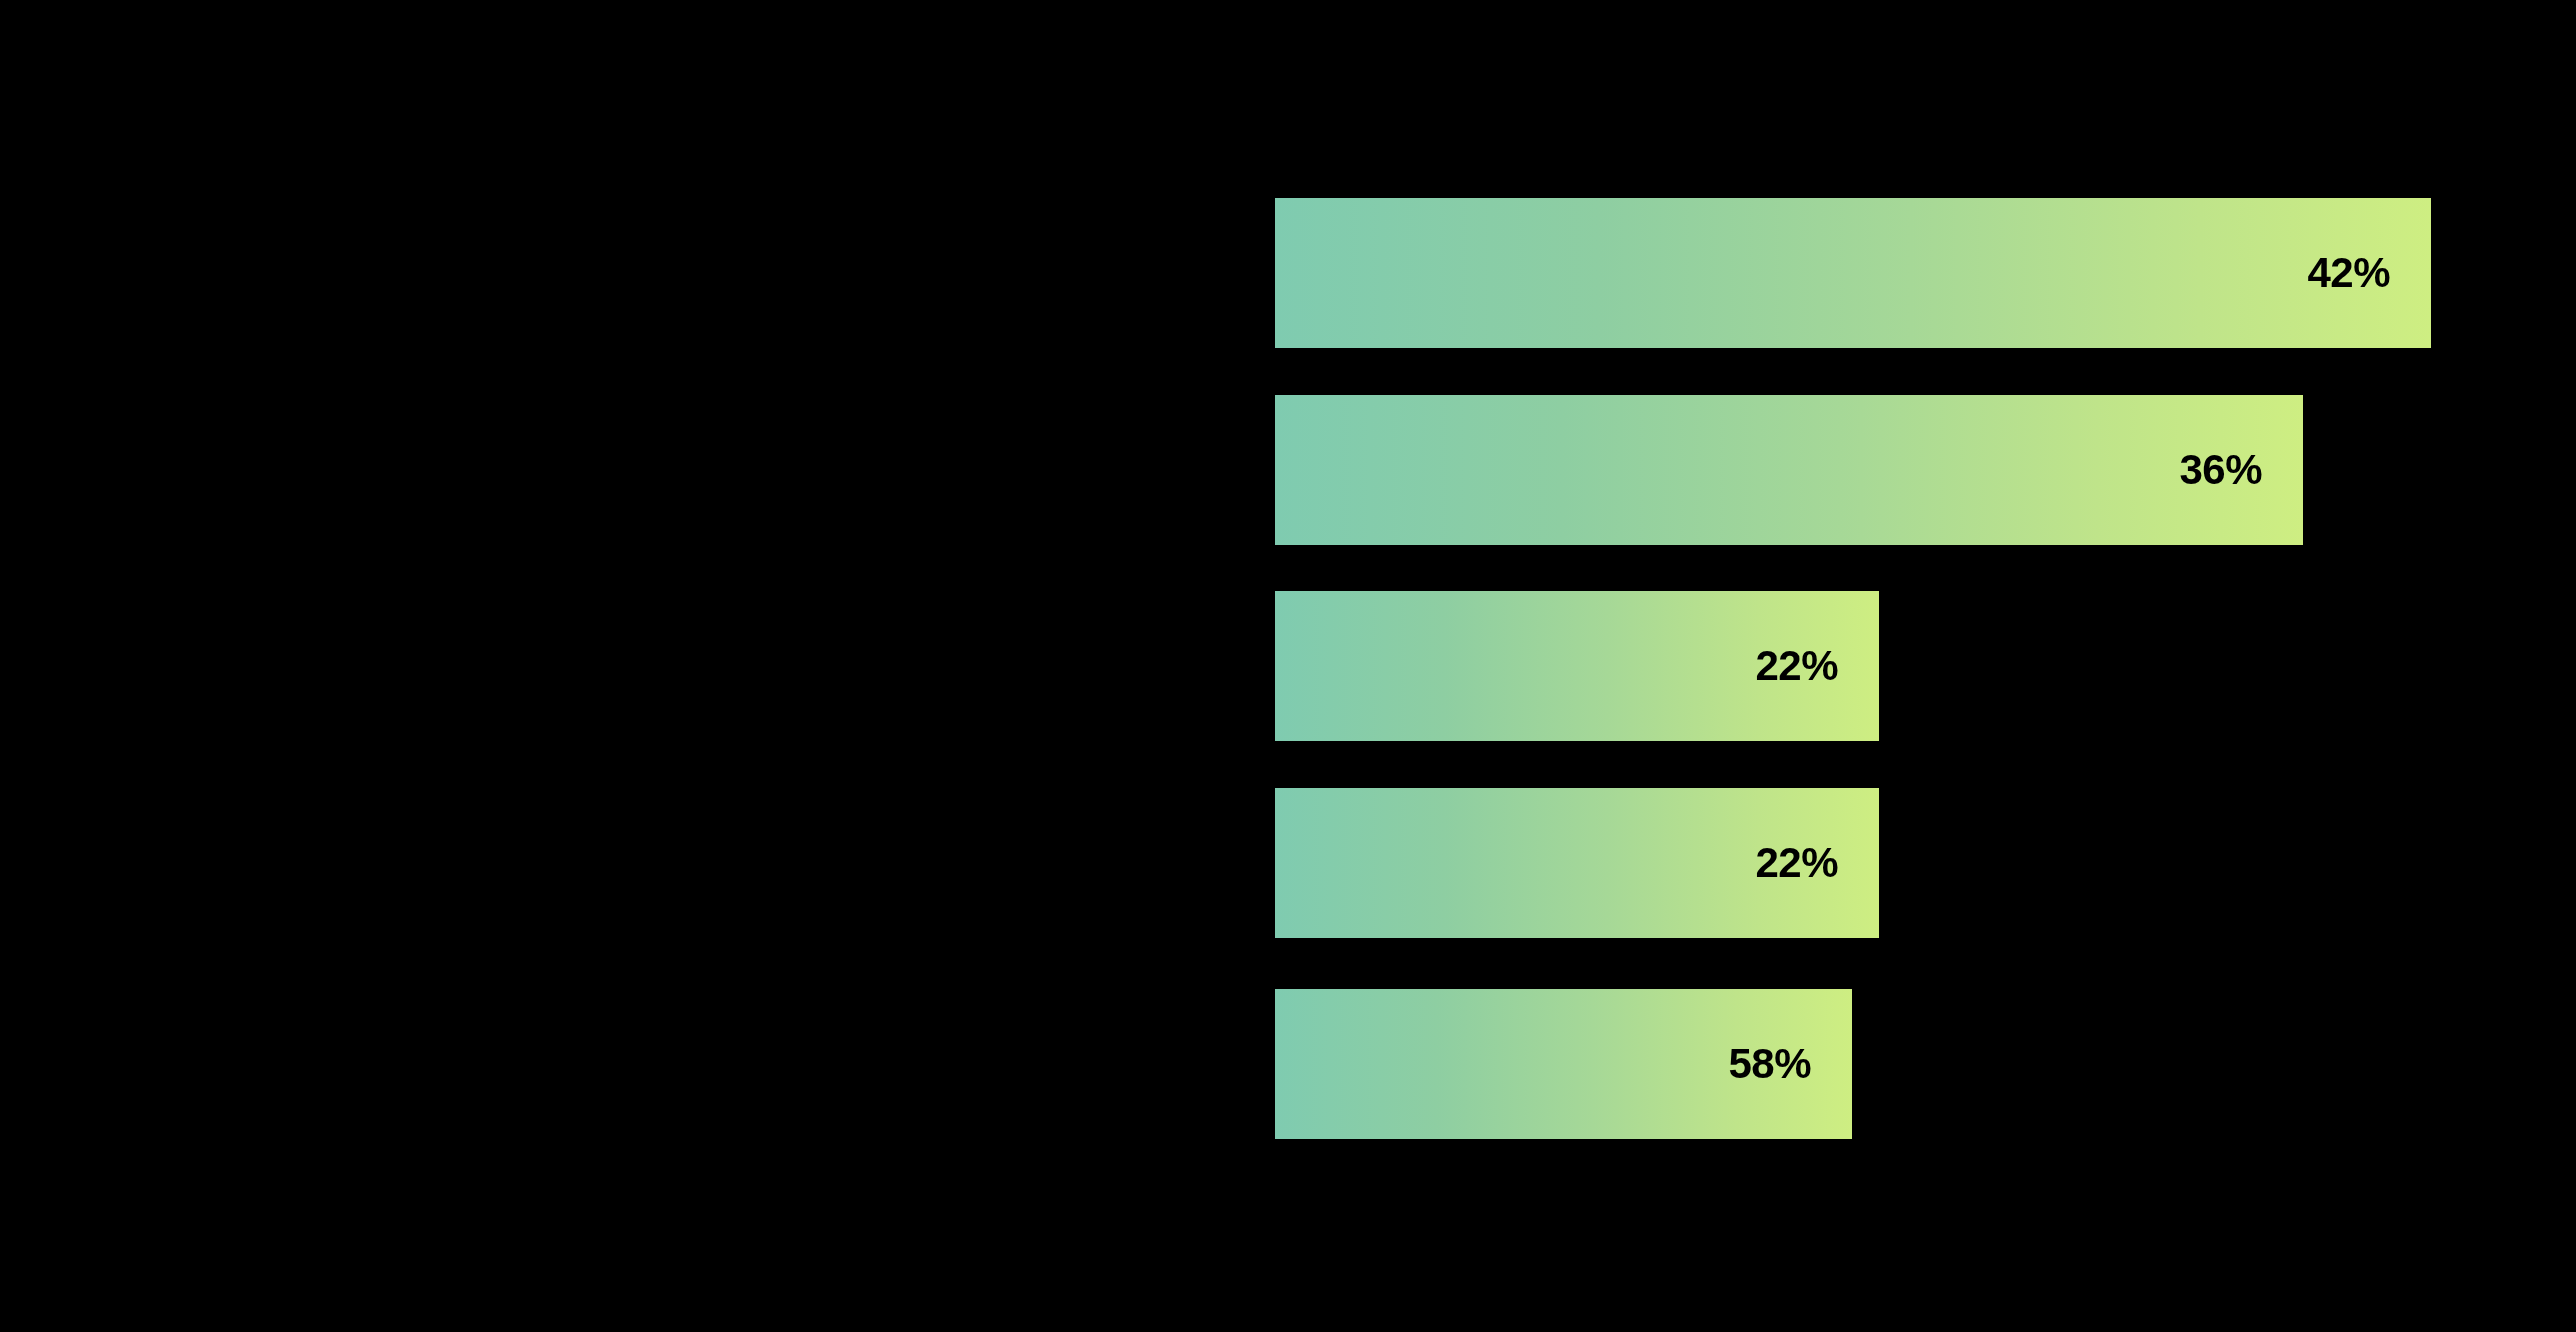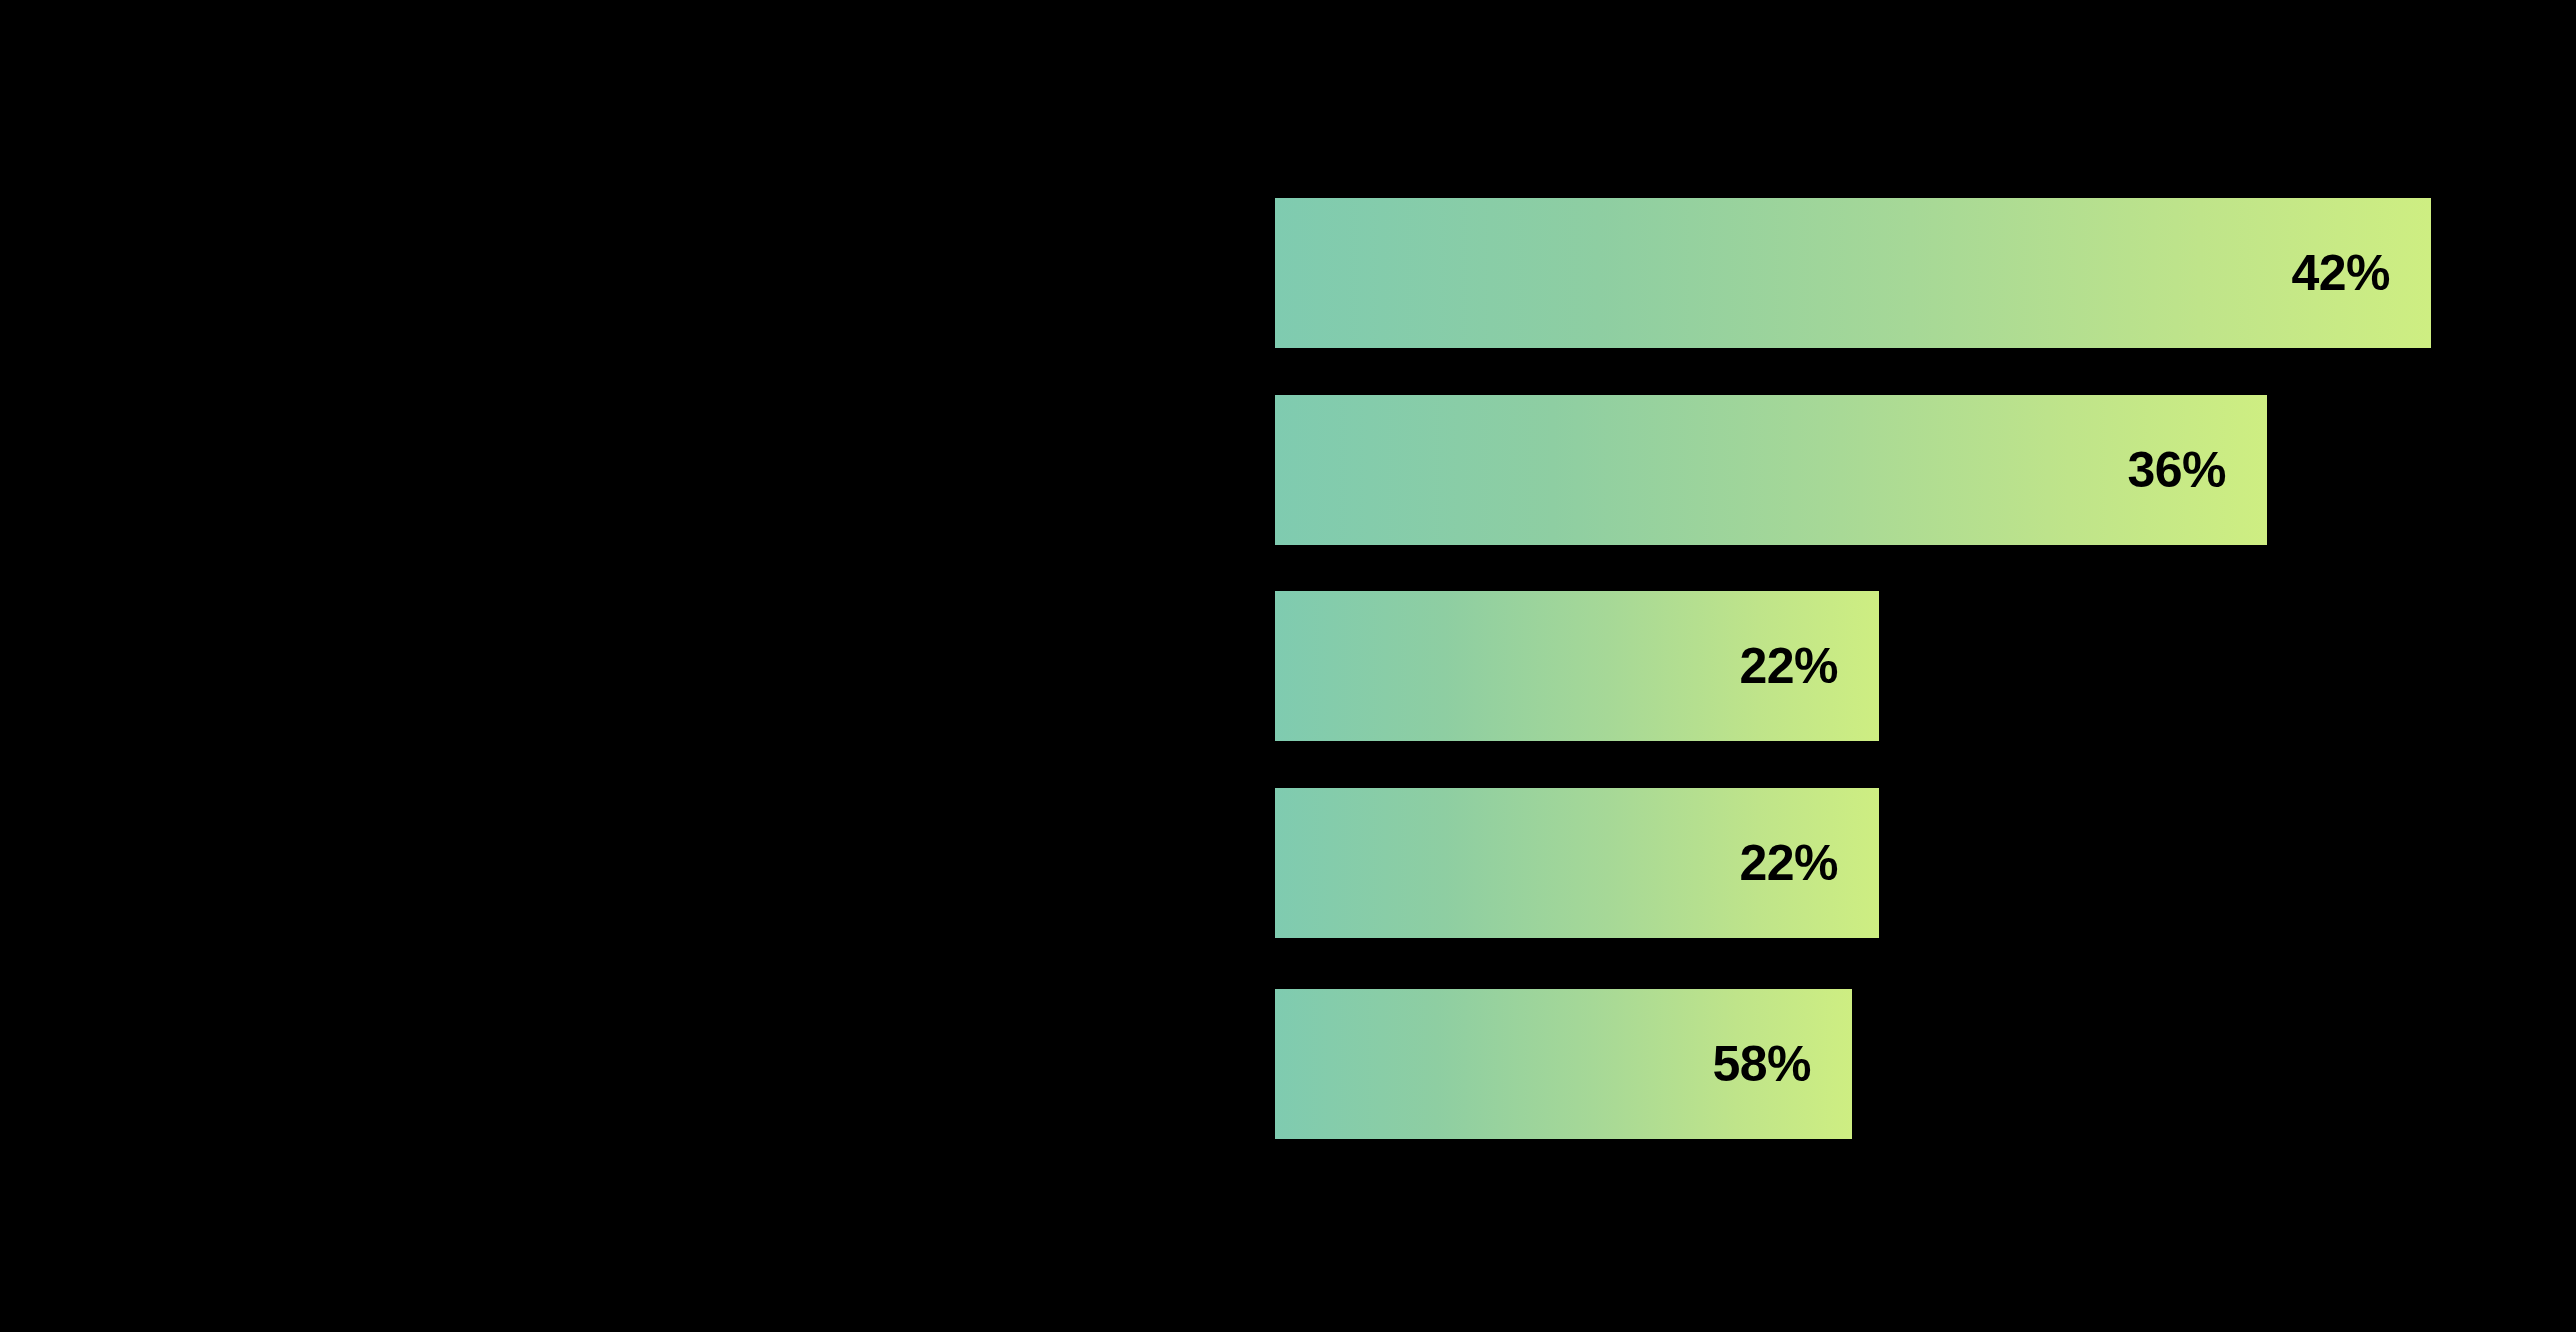--- a/index.html
+++ b/index.html
@@ -35,21 +35,21 @@
     top: 0;
     width: 100%;
     height: 100%;
     background-image: linear-gradient(to right, #7FCBB0 0%, #8ECEA2 28%, #A6D897 55%, #BFE48A 80%, #CEEE82 100%);
   }
   .bar-value-label {
     position: absolute;
     top: 50%;
     transform: translateY(-50%);
     font-family: "Liberation Sans", sans-serif;
-    font-size: 50px;
+    font-size: 42px;
     font-weight: 700;
     color: #000000;
     letter-spacing: -0.5px;
     line-height: 1;
     white-space: nowrap;
   }
   .cat-label {
     position: absolute;
     right: 1200px;
     top: 50%;
@@ -66,21 +66,21 @@
 
 <div id="chart-root">
   <div id="plot-area">
 
     <div class="bar-row" style="top:198px; width:1156px;">
       <div class="bar-rect"></div>
       <span class="bar-value-label" style="right:41px;">42%</span>
       <span class="cat-label"></span>
     </div>
 
-    <div class="bar-row" style="top:395px; width:992px;">
+    <div class="bar-row" style="top:395px; width:992px;padding-left:36px;">
       <div class="bar-rect"></div>
       <span class="bar-value-label" style="right:41px;">36%</span>
       <span class="cat-label"></span>
     </div>
 
     <div class="bar-row" style="top:591px; width:604px;">
       <div class="bar-rect"></div>
       <span class="bar-value-label" style="right:41px;">22%</span>
       <span class="cat-label"></span>
     </div>

